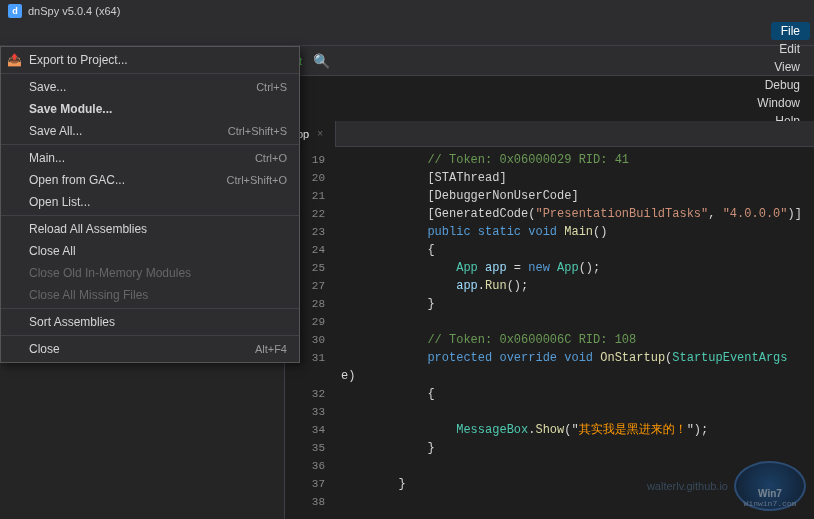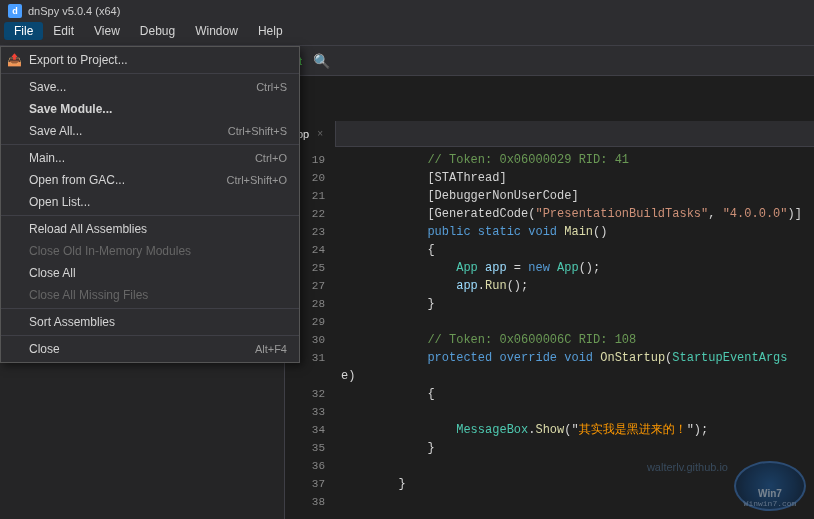--- a/index.html
+++ b/index.html
@@ -32,23 +32,24 @@
       margin-right: 6px;
       display: flex; align-items: center; justify-content: center;
       font-size: 9px; color: #fff; font-weight: bold;
     }
 
     
     #menubar {
       background: #2d2d30;
       height: 24px;
       display: flex;
-      align-items: flex-start;
+      align-items: flex-end;
       padding: 0 4px;
       border-bottom: 1px solid #3f3f46;
+      flex-direction: column;
     }
     .menu-item {
       padding: 2px 10px;
       color: #d4d4d4;
       cursor: pointer;
       font-size: 12px;
       border-radius: 3px;
     }
     .menu-item:hover, .menu-item.active {
       background: #094771;
@@ -511,44 +512,44 @@
       <span class="shortcut">Ctrl+Shift+O</span>
     </div>
     <div class="dd-item">
       <span>Open List...</span>
     </div>
   </div>
   <div class="menu-section">
     <div class="dd-item">
       <span>Reload All Assemblies</span>
     </div>
+    <div class="dd-item">
+      <span>Close All</span>
+    </div>
     <div class="dd-item disabled">
       <span>Close Old In-Memory Modules</span>
     </div>
-    <div class="dd-item">
-      <span>Close All</span>
-    </div>
     <div class="dd-item disabled">
       <span>Close All Missing Files</span>
     </div>
   </div>
   <div class="menu-section">
     <div class="dd-item">
       <span>Sort Assemblies</span>
     </div>
   </div>
   <div class="menu-section">
     <div class="dd-item">
       <span>Close</span>
       <span class="shortcut">Alt+F4</span>
     </div>
   </div>
 </div>
 
 <div id="bottom-watermark">
-  <div style="display:flex; gap:6px;">
+  <div style="display:flex; align-items:center; gap:6px;">
     <span style="color:#6699cc; font-size:11px; opacity:0.7;">walterlv.github.io</span>
     <div style="width:72px; height:50px; background: radial-gradient(circle, #1a5fa8 0%, #0d3a6e 60%, #081e3a 100%); border-radius: 50%; display:flex; flex-direction:column; align-items:center; justify-content:center; border: 2px solid #3a7ac8;">
       <span style="color:#d0e8ff; font-size:10px; font-weight:bold;margin-top:24px;">Win7</span>
       <span style="color:#a0c4ee; font-size:8px;font-family:Liberation Mono, monospace;">Winwin7.com</span>
     </div>
   </div>
 </div>
 
 </body></html>

